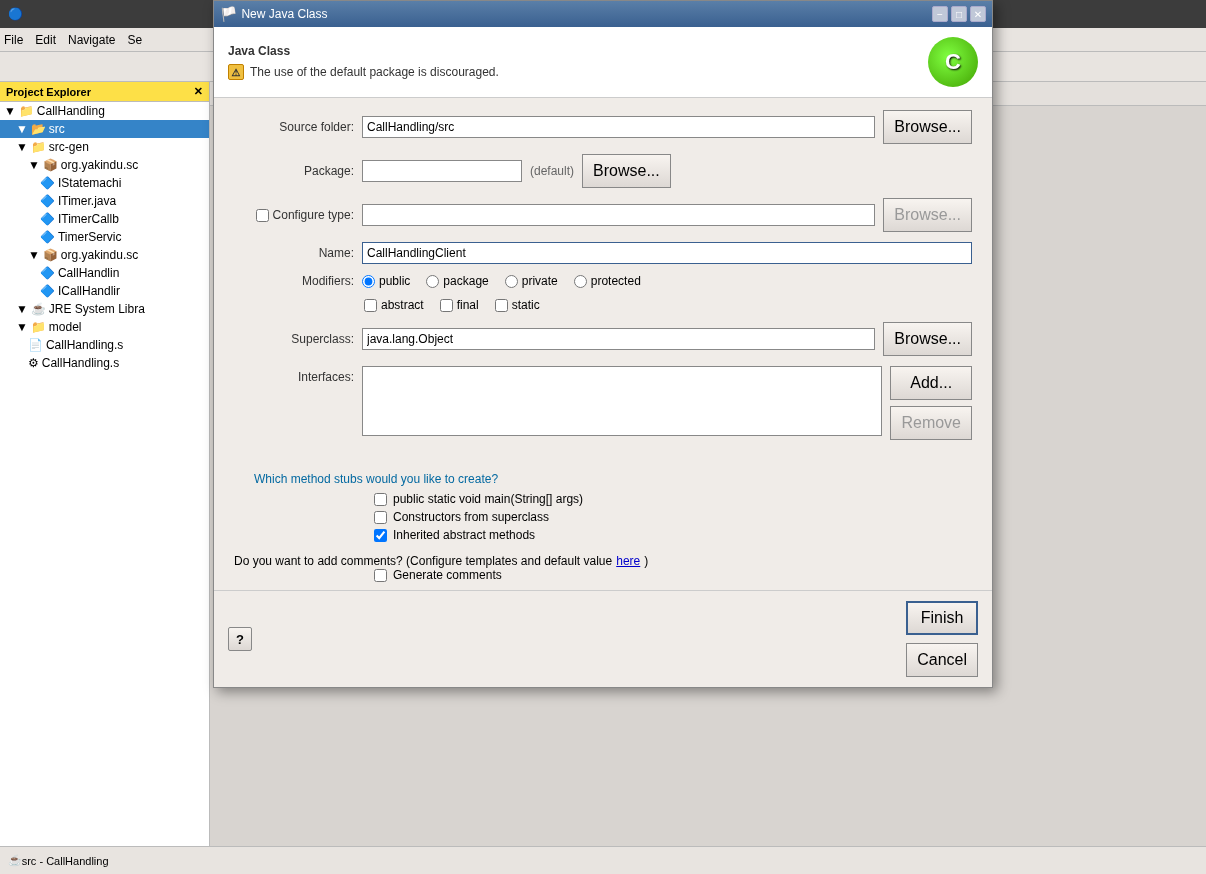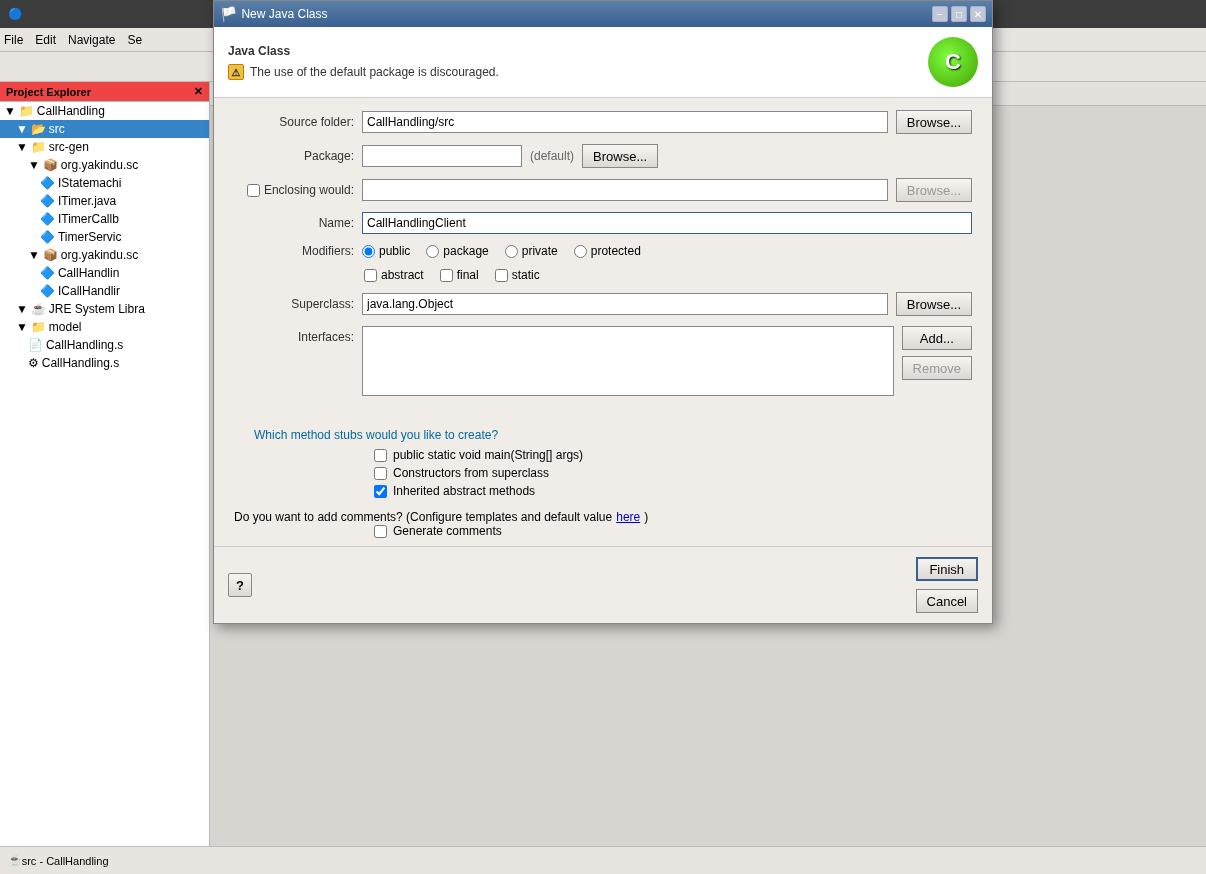--- a/index.html
+++ b/index.html
@@ -55,21 +55,21 @@
     }
 
     .ide-sidebar {
       width: 210px;
       background: #fff;
       border-right: 1px solid #bbb;
       overflow: hidden;
     }
 
     .sidebar-header {
-      background: #ef4444;
+      background: #fde047;
       border-bottom: 1px solid #bbb;
       padding: 3px 6px;
       font-size: 11px;
       font-weight: bold;
       display: flex;
       align-items: center;
       justify-content: space-between;
     }
 
     .tree-item {
@@ -244,25 +244,25 @@
       font-size: 12px;
       background: #fff;
     }
 
     .default-label {
       font-size: 12px;
       color: #666;
     }
 
     .btn {
-      height: 24px;
+      height: 34px;
       padding: 0 10px;
       border: 1px solid #888;
       background: linear-gradient(to bottom, #f8f4f0, #ddd8d4);
-      font-size: 13px;
+      font-size: 16px;
       cursor: pointer;
       white-space: nowrap;
     }
     .btn.disabled { color: #999; cursor: default; }
 
     .btn-primary {
       border: 2px solid #3a6090;
     }
 
     .checkbox-row {
@@ -589,21 +589,21 @@
         <div class="form-row">
           <label class="form-label">Package:</label>
           <input class="form-input-small" type="text" style="">
           <span class="default-label">(default)</span>
           <button class="btn">Browse...</button>
         </div>
 
         <div class="form-row">
           <div style="display:flex; align-items:center; gap:4px; width:120px; justify-content:flex-end;">
             <input type="checkbox" style="">
-            <label class="form-label" style="width:auto;">Enclosing would:</label>
+            <label class="form-label" style="width:auto;">Configure type:</label>
           </div>
           <input class="form-input" type="text" disabled="" style="">
           <button class="btn disabled">Browse...</button>
         </div>
 
         <div class="form-row">
           <label class="form-label">Name:</label>
           <input class="form-input" type="text" style="border: 1px solid rgb(58, 96, 144);" value="CallHandlingClient">
         </div>
 

